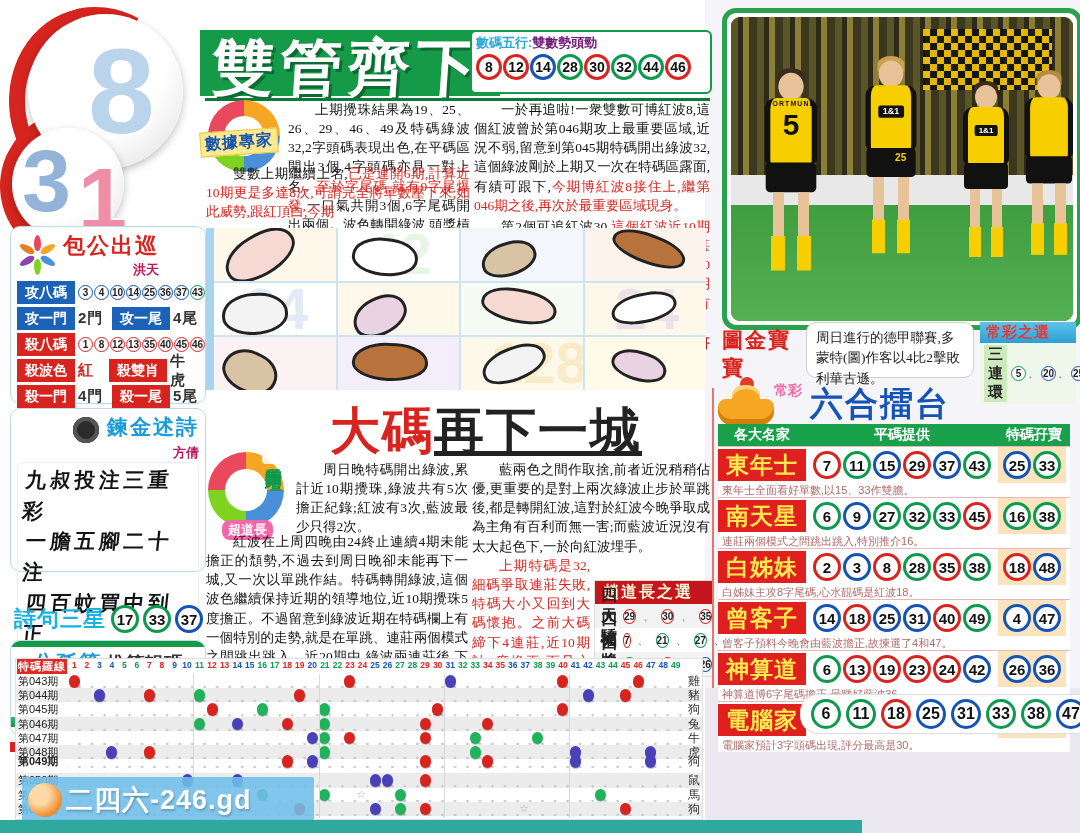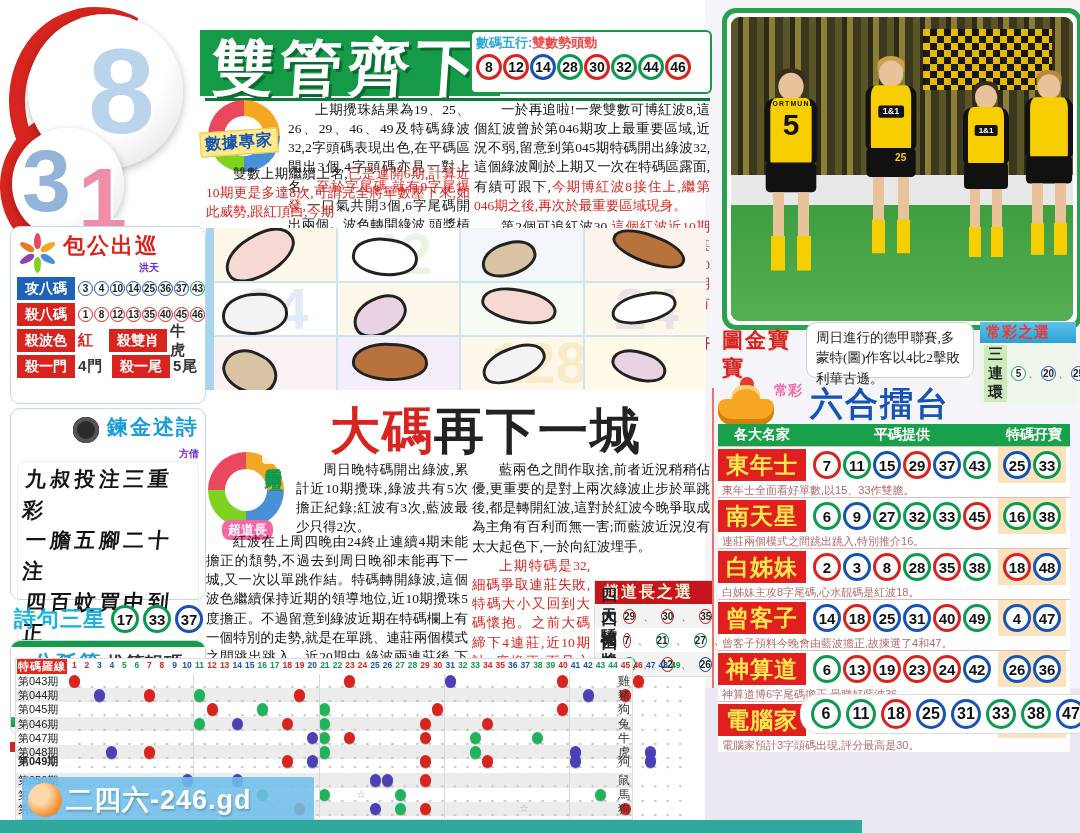--- a/index.html
+++ b/index.html
@@ -32,38 +32,38 @@
   .redarc{position:absolute;border-radius:50%;border:16px solid transparent;}
   .bigdigit{position:absolute;font-weight:800;font-family:"Liberation Sans",sans-serif;
      text-shadow:2px 2px 0 #fff,-2px -2px 0 #fff;}
   #headlinebar{left:200px;top:30px;width:300px;height:66px;background:#159a47;}
   #headline{left:212px;top:26px;font-size:62px;font-weight:800;color:#fff;letter-spacing:6px;
      text-shadow:3px 3px 0 #0c6b31;transform:skewX(-4deg);white-space:nowrap;}
   #headrule{left:205px;top:98px;width:505px;height:3px;background:#0c7a38;}
   #fivebox{left:470px;top:30px;width:242px;height:64px;background:#fff;border:2px solid #159a47;
      border-radius:6px;box-sizing:border-box;padding:2px 4px;}
   #fivelabel{font-size:13px;font-weight:800;color:#2ba7d8;}
-  #fivelabel .lt{color:#ef4444;font-weight:700;}
+  #fivelabel .lt{color:#701a75;font-weight:700;}
   #fiveballs{display:flex;gap:1px;margin-top:2px;}
 
   
   .donut{position:absolute;border-radius:50%;
      background:conic-gradient(#f5a623 0 25%, #4a90d9 0 50%, #7ed321 0 75%, #e9485d 0 100%);}
   .donut::after{content:"";position:absolute;inset:22%;background:#fff;border-radius:50%;}
   .iconlabel{position:absolute;background:#ffe98a;color:#1553b5;font-weight:800;border:1px solid #e7c94f;
      padding:1px 4px;font-size:16px;letter-spacing:1px;}
   .artcol{position:absolute;font-family:"Liberation Serif","DejaVu Serif",serif;
      font-size:13.5px;line-height:1.42;color:#151515;text-align:justify;}
   .artcol p{margin:0 0 2px 0;text-indent:2em;}
   .sig{font-weight:800;color:#b0262d;float:right;font-family:"Liberation Sans",sans-serif;}
 
   
   .sidebox{background:#fff;border:1.5px solid #bcd9ee;border-radius:10px;box-sizing:border-box;}
   .pintitle{font-size:22px;font-weight:800;color:#d8241f;letter-spacing:2px;}
-  .pinsub{font-size:10px;color:#6d28d9;font-weight:700;}
+  .pinsub{font-size:13px;color:#be185d;font-weight:700;}
   .bgrow{display:flex;align-items:center;height:25px;margin:1px 0;}
   .bgcell-label{width:58px;text-align:center;color:#fff;font-weight:800;font-size:14px;height:23px;
      display:flex;align-items:center;justify-content:center;flex:0 0 auto;margin-right:3px;}
   .lab-atk{background:#1c63b7;}
   .lab-kill{background:#d8241f;}
   .bgval{font-size:15px;font-weight:700;color:#333;letter-spacing:1px;}
   .pinwheel{position:relative;width:40px;height:40px;display:inline-block;}
   .petal{position:absolute;left:17px;top:0;width:7px;height:16px;border-radius:50% 50% 50% 50%/60% 60% 40% 40%;
      transform-origin:50% 20px;}
 
@@ -75,21 +75,21 @@
   
   #puzzle{left:206px;top:228px;width:500px;height:162px;display:grid;
      grid-template-columns:repeat(4,1fr);grid-template-rows:repeat(3,1fr);gap:2px;background:#cfe4f2;
      border-left:8px solid #a8d4ee;box-sizing:border-box;}
   .tile{position:relative;overflow:hidden;}
   .tile .faint{position:absolute;font-size:58px;font-weight:800;opacity:.35;top:-8px;}
   .blob{position:absolute;border:3px solid #222;border-radius:50% 45% 55% 50%/55% 50% 50% 45%;}
 
   
   #head2red{font-size:50px;font-weight:800;color:#d8241f;letter-spacing:2px;}
-  #head2blk{font-size:50px;font-weight:800;color:#222;letter-spacing:2px;}
+  #head2blk{font-size:50px;font-weight:800;color:#222;letter-spacing:2px;text-decoration:underline;}
   .vlabel{writing-mode:vertical-rl;text-orientation:upright;font-weight:800;color:#0d9a4e;font-size:17px;
      background:rgba(255,255,255,.85);border-radius:4px;padding:2px 0;letter-spacing:2px;}
   .badge{background:#f566a8;color:#fff;font-weight:800;font-size:13px;border-radius:8px;padding:1px 6px;}
 
   #choicebox{border:1px solid #ddd;background:#fff;}
   #choicetitle{background:#c5161d;color:#fcf6d8;font-weight:800;font-size:16px;padding:1px 8px;letter-spacing:2px;}
   .choicerow{display:flex;align-items:center;height:24px;padding:0 6px;gap:6px;}
   .choicerow:nth-child(odd){background:#f3f3f3;}
   .choicelabel{font-weight:800;font-size:16px;color:#222;width:62px;}
   .choicesep{color:#555;font-size:11px;margin:0 1px;}
@@ -148,21 +148,21 @@
   .arena-balls{width:192px;display:flex;gap:2px;justify-content:center;flex:0 0 auto;}
   .arena-spec{width:68px;display:flex;gap:2px;justify-content:center;background:#fae3bd;height:36px;align-items:center;flex:0 0 auto;}
   .arena-note{font-size:11px;color:#b06a6a;height:14px;line-height:14px;padding-left:4px;}
 
   #combolabel{font-size:27px;font-weight:800;font-style:italic;color:#e86ac0;letter-spacing:2px;
      text-shadow:1px 1px 0 #fbd8ee;}
   #combosub{font-size:12px;color:#f0a0cd;font-weight:700;}
   #comboballs{display:flex;gap:5px;background:#fff;border:1.5px solid #ddd;border-radius:18px;padding:4px 10px;}
 
   
-  #chart{left:15px;top:658px;width:618px;height:162px;background:#fff;border:1px solid #e0dede;box-sizing:border-box;}
+  #chart{left:15px;top:658px;width:688px;height:162px;background:#fff;border:1px solid #e0dede;box-sizing:border-box;}
   #chart-hdr{position:absolute;left:0;top:0;height:15px;width:100%;}
   #chart-hdr-box{position:absolute;left:1px;top:0;width:50px;height:15px;background:#e02a22;color:#fff;
      font-size:11px;font-weight:800;display:flex;align-items:center;justify-content:center;letter-spacing:1px;}
   .colnum{position:absolute;top:1px;font-size:8.5px;font-weight:700;text-align:center;}
   .chart-row{position:absolute;left:0;width:100%;height:14.2px;}
   .chart-row.shade{background:#ececec;}
   .rowlabel{position:absolute;left:2px;top:0;width:50px;font-size:11px;color:#222;line-height:14px;}
   .rowlabel.hl{font-weight:800;}
   .plotdots{position:absolute;top:0;height:100%;
      background-image:radial-gradient(#c4c4c4 1px, transparent 1.2px);}
@@ -255,20 +255,26 @@
             <span class="mini blue">4</span>
             <span class="mini blue">10</span>
             <span class="mini blue">14</span>
             <span class="mini blue">25</span>
             <span class="mini blue">36</span>
             <span class="mini blue">37</span>
             <span class="mini green">43</span>
           </span>
         </div>
         <div class="bgrow">
+          <span class="bgcell-label lab-atk">攻一門</span>
+          <span class="bgval" style="width: 34px;">2門</span>
+          <span class="bgcell-label lab-atk">攻一尾</span>
+          <span class="bgval">4尾</span>
+        </div>
+        <div class="bgrow">
           <span class="bgcell-label lab-kill">殺八碼</span>
           <span style="display: flex; gap: 1px;">
             <span class="mini red">1</span>
             <span class="mini red">8</span>
             <span class="mini red">12</span>
             <span class="mini red">13</span>
             <span class="mini red">35</span>
             <span class="mini red">40</span>
             <span class="mini red">45</span>
             <span class="mini red">46</span>
@@ -282,21 +288,21 @@
         </div>
         <div class="bgrow">
           <span class="bgcell-label lab-kill">殺一門</span>
           <span class="bgval" style="width: 34px;">4門</span>
           <span class="bgcell-label lab-kill">殺一尾</span>
           <span class="bgval">5尾</span>
         </div>
       </div>
   </div>
 
-  <div class="abs sidebox" style="left:10px;top:408px;width:196px;height:192px;padding:4px 6px;">
+  <div class="abs sidebox" style="left:10px;top:408px;width:196px;height:164px;padding:4px 6px;">
     <div style="text-align:right;">
       <span style="display:inline-block;width:26px;height:26px;border-radius:50%;background:#2b2b2b;vertical-align:middle;margin-right:4px;box-shadow:inset 0 0 0 4px #555, inset 0 0 0 8px #2b2b2b;"></span>
       <span class="bluetitle">鍊金述詩</span><br>
       <span class="pinsub">方倩</span>
     </div>
     <div id="poembox" style="border:1px solid #eee;border-radius:8px;padding:2px 6px;">
         <div class="line">九叔投注三重彩</div>
         <div class="line">一膽五腳二十注</div>
         <div class="line">四百蚊買中到正</div>
         <div class="line">勁收八萬七千六</div>

